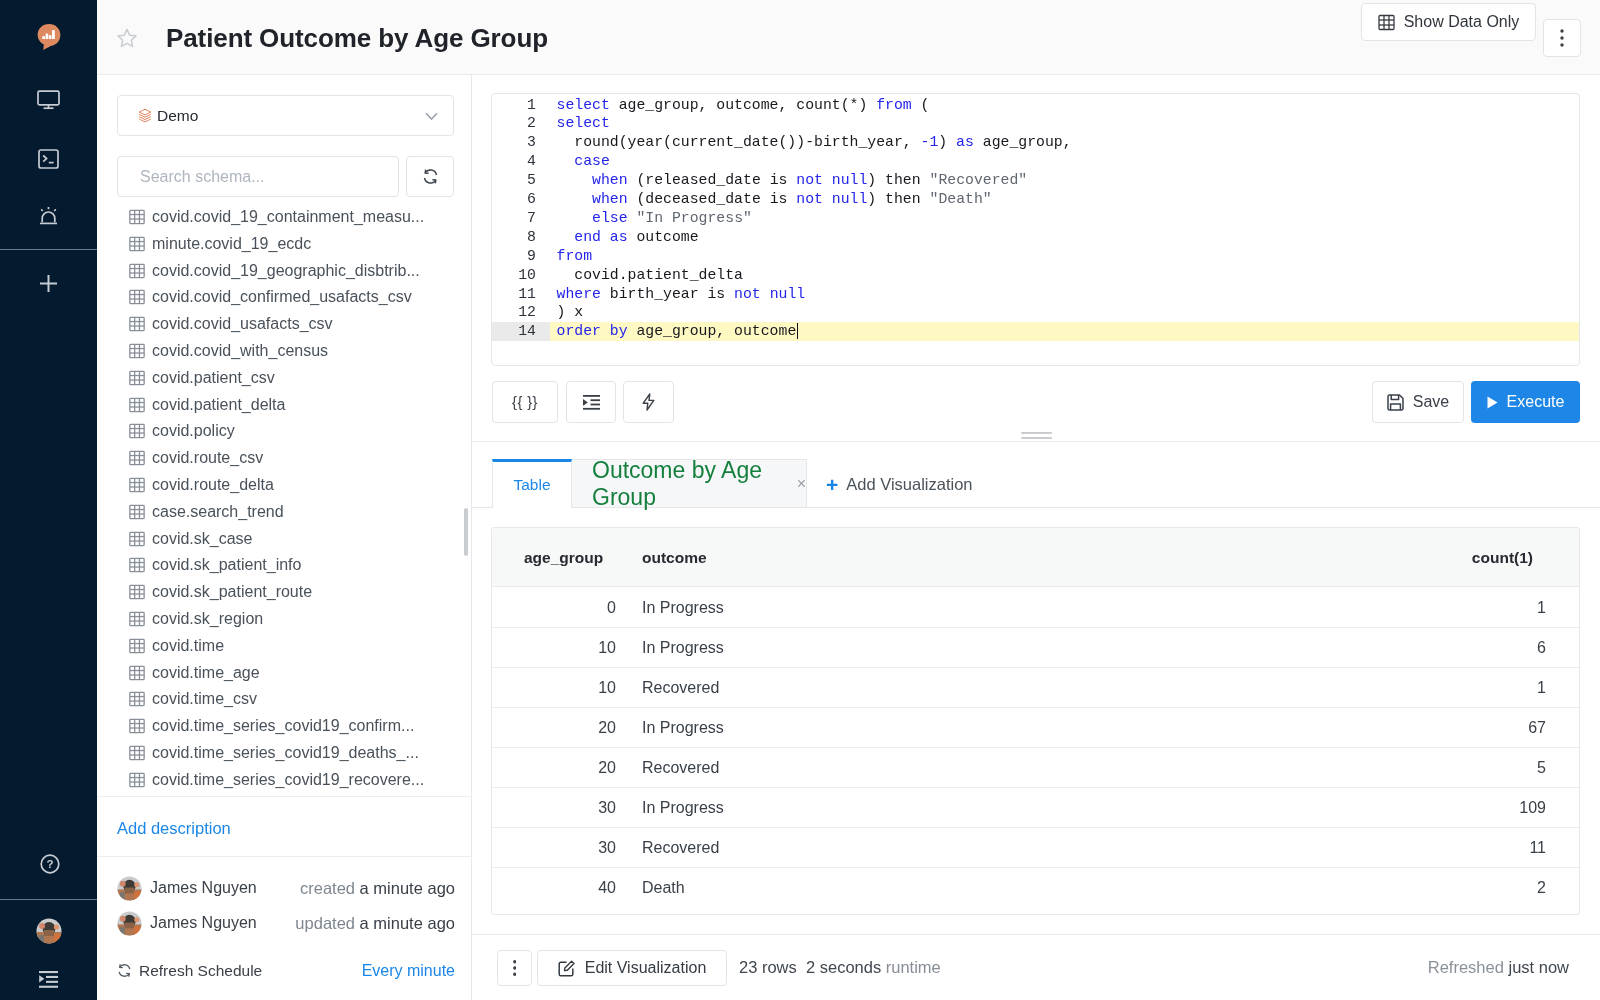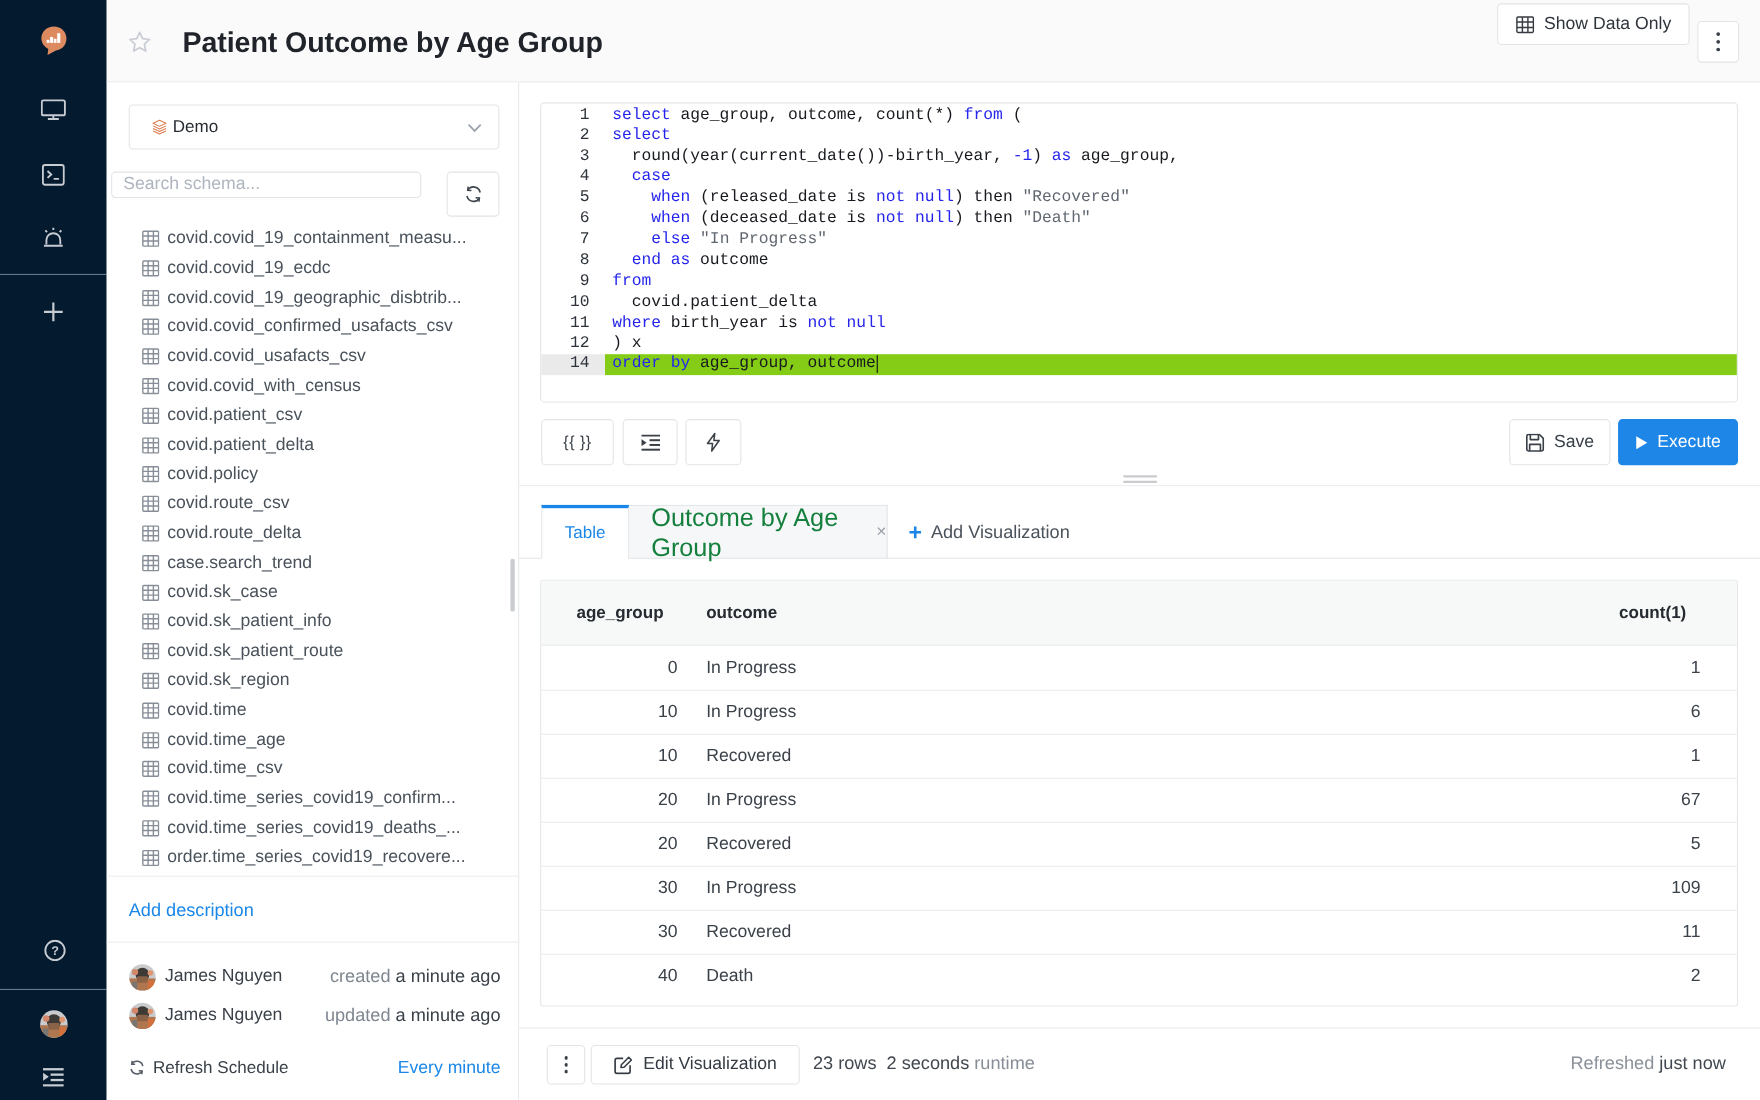--- a/index.html
+++ b/index.html
@@ -114,21 +114,21 @@
     <path d="M9 1 L16.5 4.6 L9 8.2 L1.5 4.6 Z"></path>
     <path d="M1.5 7.6 L9 11.2 L16.5 7.6"></path>
     <path d="M1.5 10.6 L9 14.2 L16.5 10.6"></path>
     <path d="M1.5 13.6 L9 17.2 L16.5 13.6"></path>
   </svg>
   <span style="font-size:15.5px;color:#272C33">Demo</span>
   <svg class="abs" style="right:15px;top:16px" width="13" height="9" viewBox="0 0 13 9" fill="none" stroke="#9BA2AB" stroke-width="1.6">
       <path d="M1 1.2 L6.5 7 L12 1.2"></path>
     </svg>
 </div>
-<div class="btn" style="left:101px;top:156px;width:282px;height:24px;justify-content:flex-start;padding-left:10px">
+<div class="btn" style="left:117px;top:156px;width:282px;height:41px;justify-content:flex-start;padding-left:22px">
   <span style="font-size:16px;color:#AEB5BF">Search schema...</span>
 </div>
 <div class="btn" style="left:406px;top:156px;width:48px;height:41px">
   <svg width="17" height="17" viewBox="0 0 17 17" fill="none" stroke="#3F464E" stroke-width="1.5">
     <path d="M14.5 7 A6.2 6.2 0 0 0 3.2 4.8"></path>
     <path d="M2.5 10 A6.2 6.2 0 0 0 13.8 12.2"></path>
     <path d="M3.6 1.6 L3.2 5 L6.6 5.2" stroke-width="1.4"></path>
     <path d="M13.4 15.4 L13.8 12 L10.4 11.8" stroke-width="1.4"></path>
   </svg>
 </div>
@@ -143,21 +143,21 @@
     <span>covid.covid_19_containment_measu...</span>
   </div>
 <div class="schemarow" style="top:230.2px;height:27px">
     <svg width="16" height="16" viewBox="0 0 15 15" fill="none" stroke="#878E98" stroke-width="1.2">
       <rect x="0.8" y="1.2" width="13.4" height="12.6" rx="0.8"></rect>
       <line x1="0.8" y1="5.2" x2="14.2" y2="5.2"></line>
       <line x1="0.8" y1="9.4" x2="14.2" y2="9.4"></line>
       <line x1="5.3" y1="1.2" x2="5.3" y2="13.8"></line>
       <line x1="9.8" y1="1.2" x2="9.8" y2="13.8"></line>
     </svg>
-    <span>covid.covid_19_ecdc</span>
+    <span>minute.covid_19_ecdc</span>
   </div>
 <div class="schemarow" style="top:257.0px;height:27px">
     <svg width="16" height="16" viewBox="0 0 15 15" fill="none" stroke="#878E98" stroke-width="1.2">
       <rect x="0.8" y="1.2" width="13.4" height="12.6" rx="0.8"></rect>
       <line x1="0.8" y1="5.2" x2="14.2" y2="5.2"></line>
       <line x1="0.8" y1="9.4" x2="14.2" y2="9.4"></line>
       <line x1="5.3" y1="1.2" x2="5.3" y2="13.8"></line>
       <line x1="9.8" y1="1.2" x2="9.8" y2="13.8"></line>
     </svg>
     <span>covid.covid_19_geographic_disbtrib...</span>
@@ -343,21 +343,21 @@
     <span>covid.time_series_covid19_deaths_...</span>
   </div>
 <div class="schemarow" style="top:766.2px;height:27px">
     <svg width="16" height="16" viewBox="0 0 15 15" fill="none" stroke="#878E98" stroke-width="1.2">
       <rect x="0.8" y="1.2" width="13.4" height="12.6" rx="0.8"></rect>
       <line x1="0.8" y1="5.2" x2="14.2" y2="5.2"></line>
       <line x1="0.8" y1="9.4" x2="14.2" y2="9.4"></line>
       <line x1="5.3" y1="1.2" x2="5.3" y2="13.8"></line>
       <line x1="9.8" y1="1.2" x2="9.8" y2="13.8"></line>
     </svg>
-    <span>order.time_series_covid19_recovere...</span>
+    <span>covid.time_series_covid19_recovere...</span>
   </div>
 <div class="abs" style="left:464px;top:508px;width:4px;height:48px;background:#C9CCD0;border-radius:2px"></div>
 <div class="sep" style="left:97px;top:796px;width:375px"></div>
 <div class="abs" style="left:117px;top:819px;font-size:16.5px;color:#1A87E8">Add description</div>
 <div class="sep" style="left:97px;top:856px;width:375px"></div>
 <div class="abs" style="left:117px;top:876px;width:338px;height:25px">
   <svg class="abs" style="left:0;top:0" width="25" height="25" viewBox="0 0 26 26">
       <use href="#avatarimg"></use>
     </svg>
   <span class="abs" style="left:33px;top:3px;font-size:16px;color:#3A4149">James Nguyen</span>
@@ -426,21 +426,21 @@
 <div class="cl">
         <div class="g">11</div>
         <div class="c"><span class="k">where</span> birth_year is <span class="k">not null</span></div>
       </div>
 <div class="cl">
         <div class="g">12</div>
         <div class="c">) x</div>
       </div>
 <div class="cl">
         <div class="g" style="background:#EAEAEB">14</div>
-        <div class="c" style="flex:1;background:#84cc16"><span class="k">order by</span> age_group, outcome<span style="border-right:1.6px solid #111;margin-left:0.5px"></span></div>
+        <div class="c" style="flex:1;background:#fef9c3"><span class="k">order by</span> age_group, outcome<span style="border-right:1.6px solid #111;margin-left:0.5px"></span></div>
       </div>
 </div>
 </div>
 <div class="btn" style="left:492px;top:381px;width:66px;height:42px;font-size:14.5px;color:#383E45;letter-spacing:0.5px">{{ }}</div>
 <div class="btn" style="left:566px;top:381px;width:50px;height:42px">
   <svg width="17" height="15" viewBox="0 0 17 15" fill="#3A4046">
     <rect x="0" y="0" width="17" height="1.8"></rect>
     <rect x="7.5" y="4.3" width="9.5" height="1.8"></rect>
     <rect x="7.5" y="8.6" width="9.5" height="1.8"></rect>
     <rect x="0" y="12.9" width="17" height="1.8"></rect>

